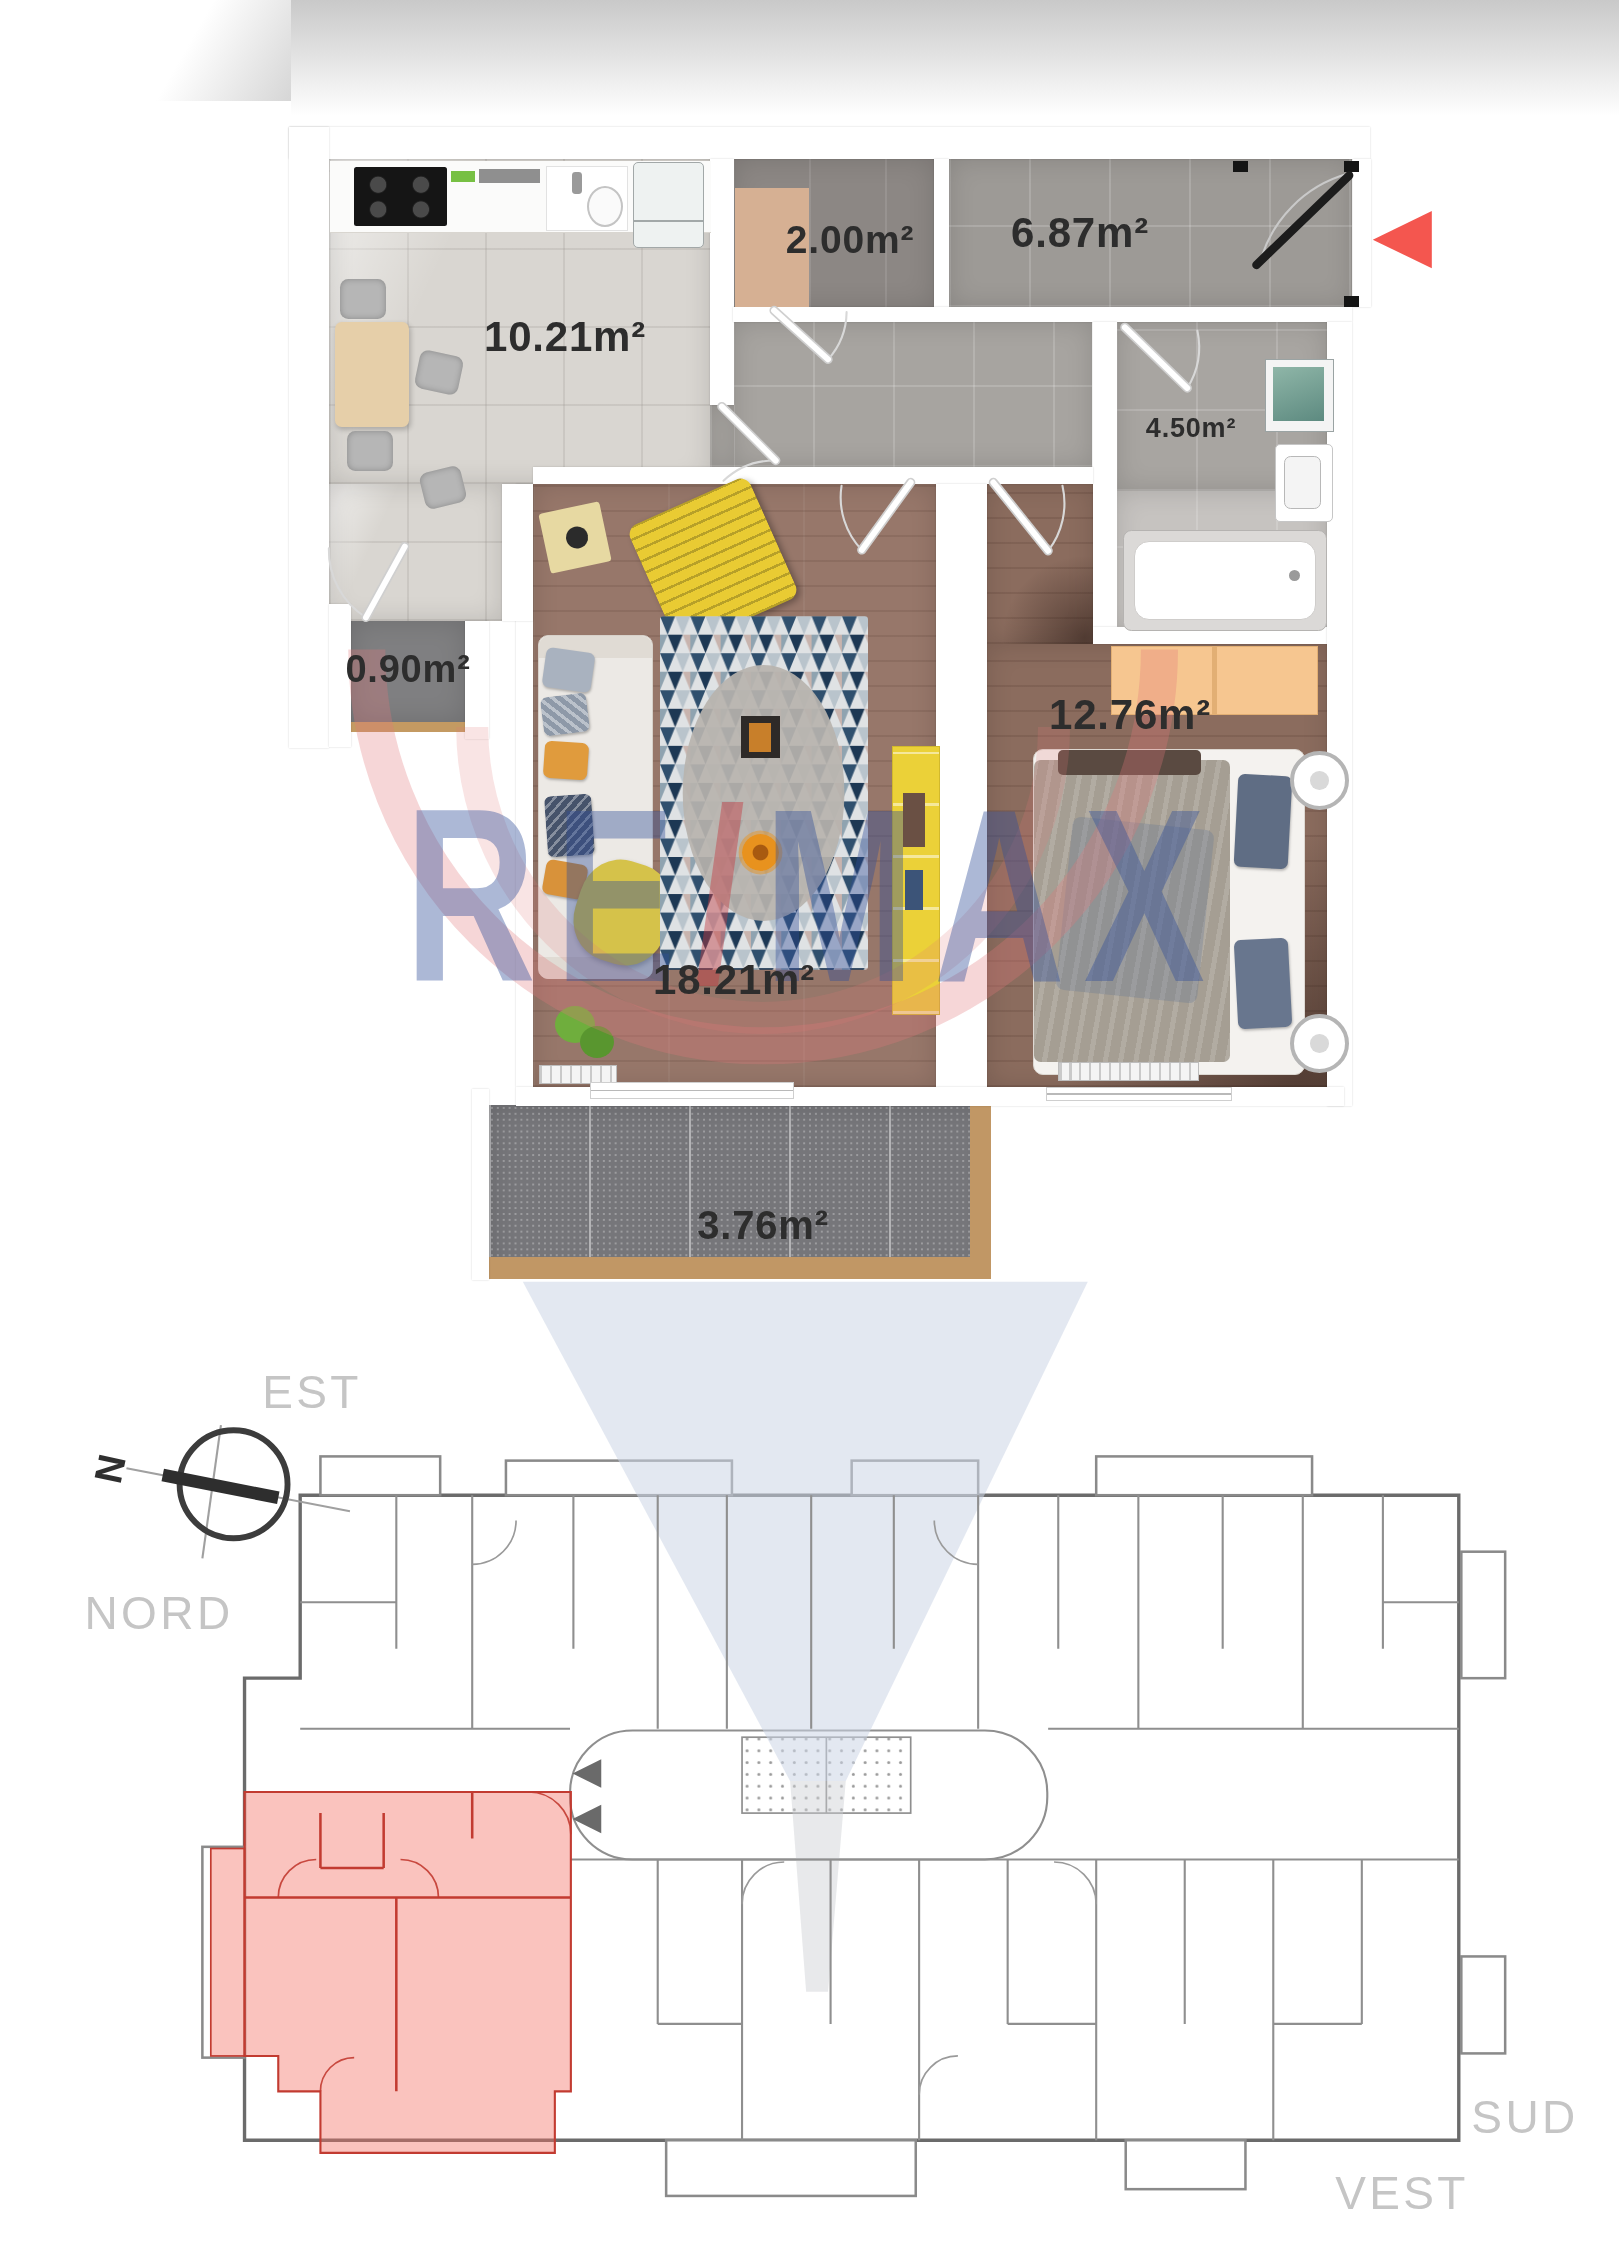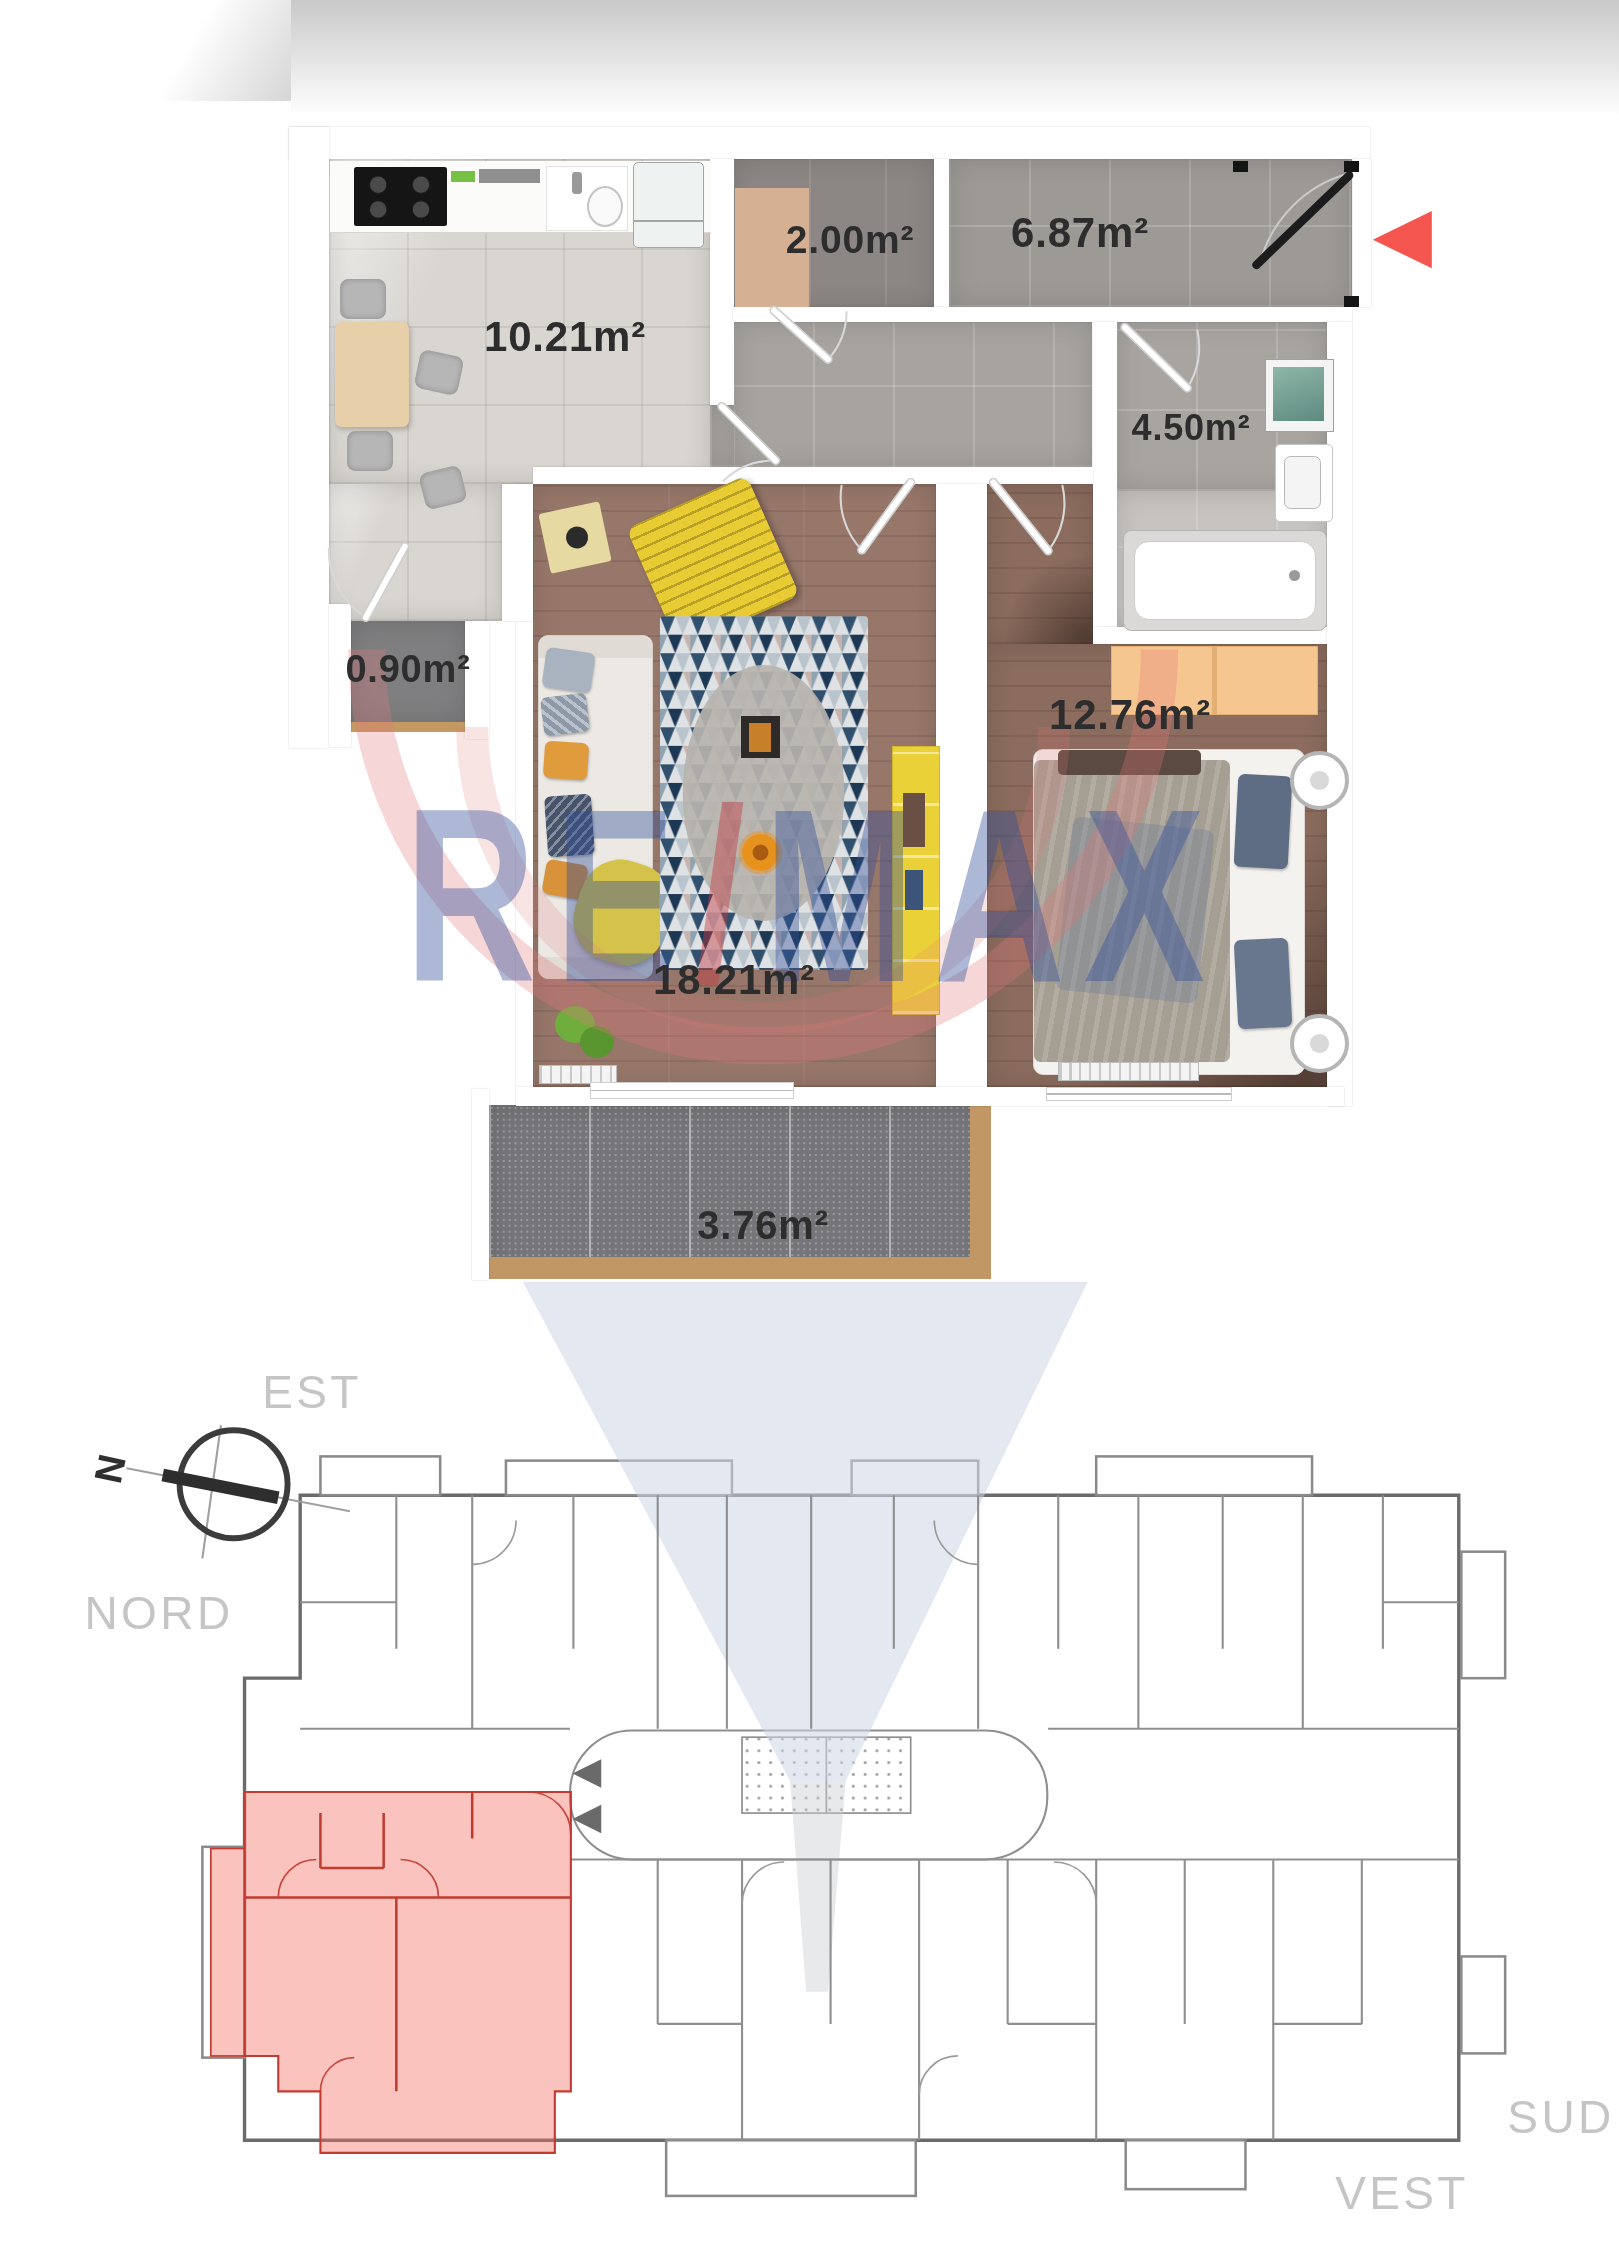--- a/index.html
+++ b/index.html
@@ -305,24 +305,24 @@
     </g>
   </g>
 </svg>
 
 <div id="wmtext" class="abs"><span class="wm-blue">RE</span><span class="wm-red">/</span><span class="wm-blue">MAX</span></div>
 
 <div id="labels" class="abs">
   <div class="arealabel" style="left:565px;top:337px;">10.21m²</div>
   <div class="arealabel" style="left:850px;top:240px;font-size:39px;">2.00m²</div>
   <div class="arealabel" style="left:1080px;top:233px;">6.87m²</div>
-  <div class="arealabel" style="left:1191px;top:428px;font-size:36px;">4.50m²</div>
+  <div class="arealabel" style="left:1191px;top:428px;font-size:27px;">4.50m²</div>
   <div class="arealabel" style="left:408px;top:669px;font-size:38px;">0.90m²</div>
   <div class="arealabel" style="left:734px;top:980px;">18.21m²</div>
   <div class="arealabel" style="left:1130px;top:715px;">12.76m²</div>
   <div class="arealabel" style="left:763px;top:1225px;font-size:40px;">3.76m²</div>
 
   <div class="dirlabel" style="left:312px;top:1392px;">EST</div>
   <div class="dirlabel" style="left:159px;top:1613px;text-align:right;">NORD</div>
-  <div class="dirlabel" style="left:1525px;top:2117px;margin-left:36px;">SUD</div>
+  <div class="dirlabel" style="left:1525px;top:2117px;">SUD</div>
   <div class="dirlabel" style="left:1402px;top:2193px;">VEST</div>
 </div>
 
 
 </body></html>

